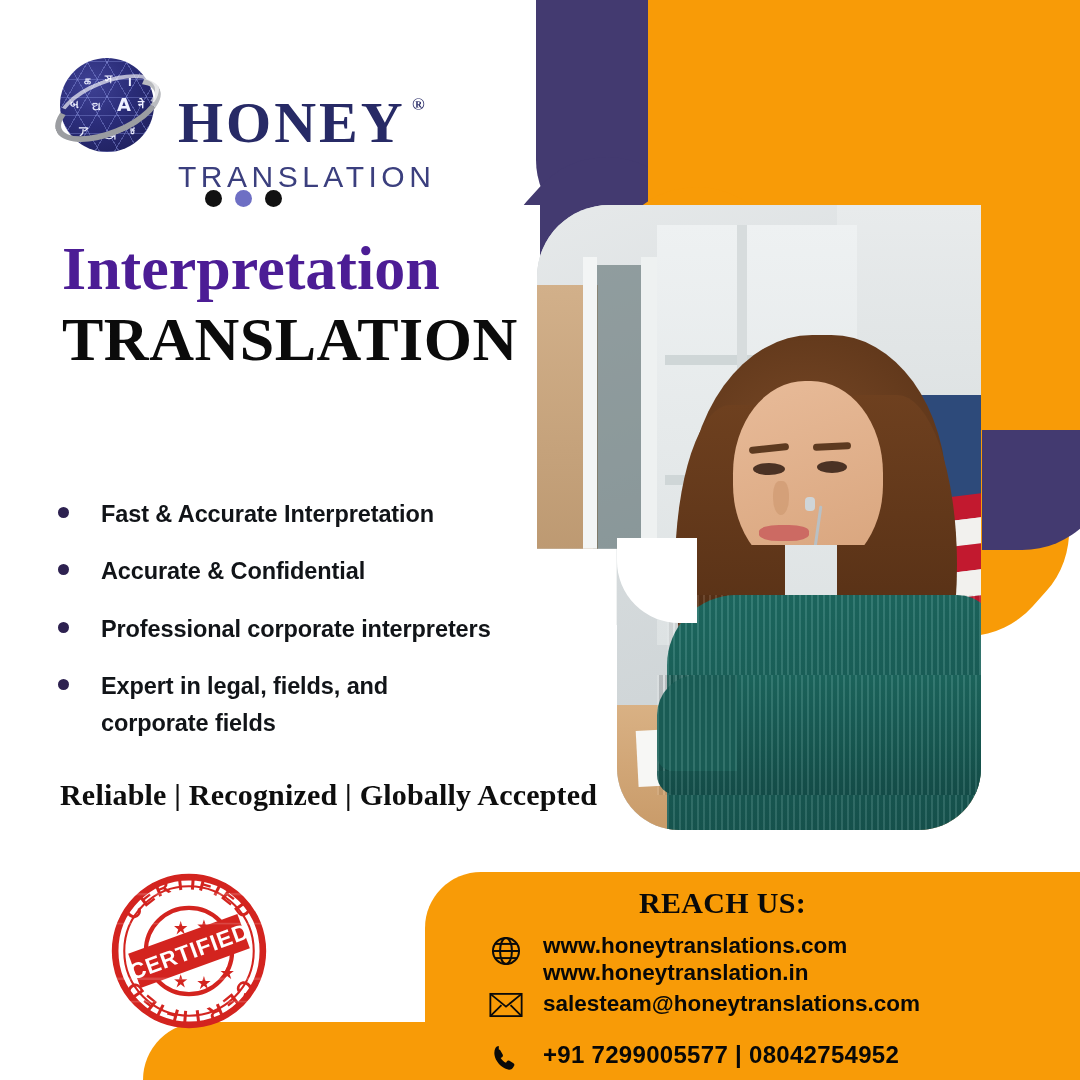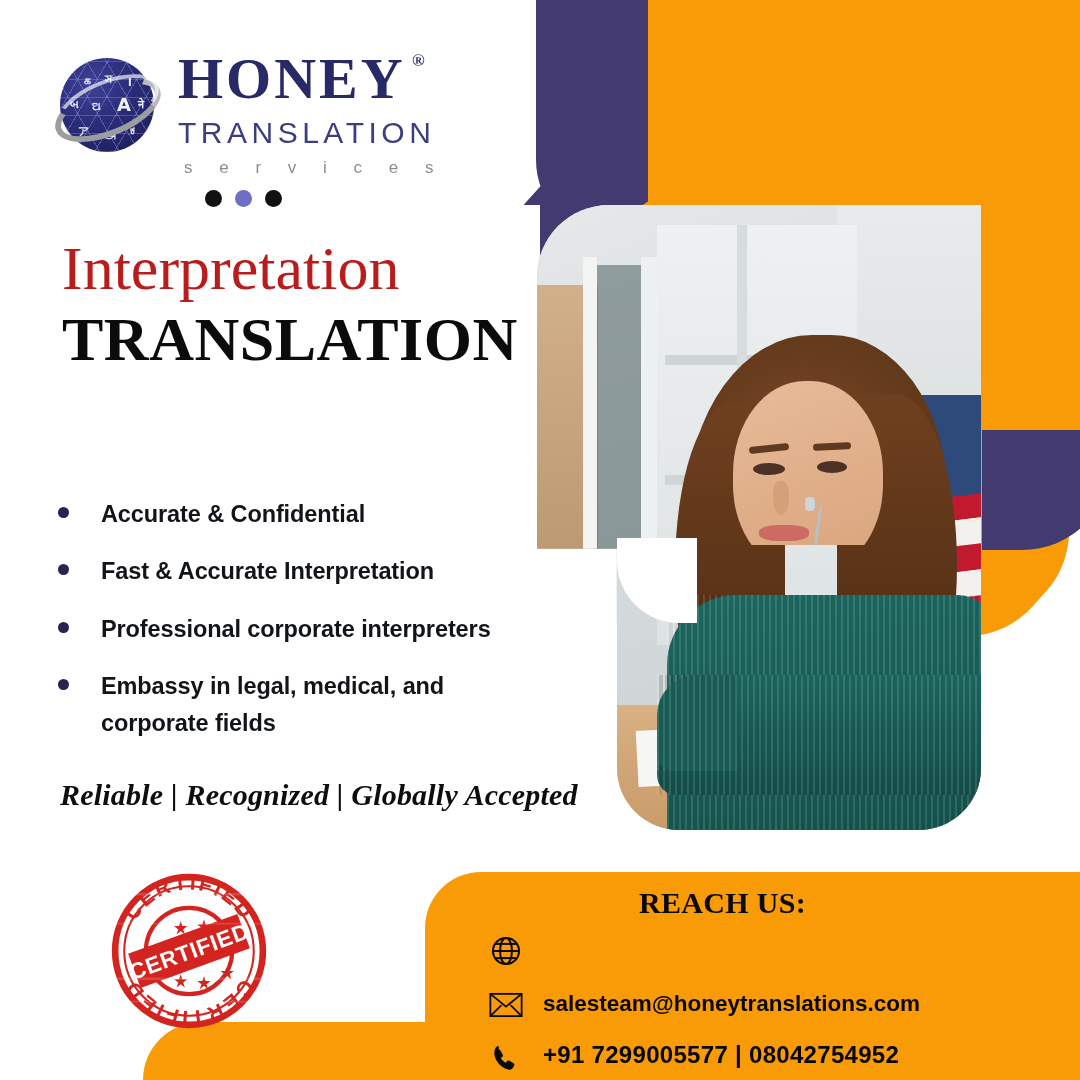--- a/index.html
+++ b/index.html
@@ -195,21 +195,21 @@
   }
   .ring2 {
     position:absolute; left:2px; top:36px; width:108px; height:50px;
     border:4px solid rgba(255,255,255,.65);
     border-radius:50%;
     transform:rotate(-22deg);
     border-bottom-color:transparent;
     border-left-color:transparent;
     box-sizing:border-box;
   }
-  .logo-text { padding-top:6px; }
+  .logo-text { padding-top:6px;margin-top:44px; }
   .logo-honey {
     font-family:"Liberation Serif", serif;
     font-size:58px; font-weight:700; letter-spacing:3px;
     color:#272a66; line-height:1; position:relative; display:inline-block;
   }
   .logo-reg { position:absolute; right:-22px; top:2px; font-size:17px; font-weight:700; }
   .logo-trans {
     font-family:"Liberation Sans", sans-serif;
     font-size:30px; font-weight:400; letter-spacing:4.5px;
     color:#3b3f7e; margin-top:8px;
@@ -220,21 +220,21 @@
     color:#8d8d8d; margin-top:8px; text-align:center; padding-left:6px;
   }
   .dots { position:absolute; left:205px; top:190px; z-index:10; display:flex; gap:13px; }
   .dot { width:17px; height:17px; border-radius:50%; background:#111111; }
   .dot.mid { background:#6E6FC4; }
 
   
   .headline { position:absolute; left:62px; top:236px; z-index:10; }
   .h-script {
     font-family:"Liberation Serif", serif;
-    font-size:62px; font-weight:400; color:#b91c1c;
+    font-size:62px; font-weight:700; color:#4c1d95;
     line-height:1.05; letter-spacing:0px;
   }
   .h-main {
     font-family:"Liberation Serif", serif;
     font-size:62px; font-weight:700; color:#0b0b0b;
     line-height:1.06; letter-spacing:0.5px; margin-top:6px;
   }
 
   
   .bullets { position:absolute; left:58px; top:496px; z-index:10; width:470px; }
@@ -246,21 +246,21 @@
   .b-txt {
     font-family:"Liberation Sans", sans-serif;
     font-size:23.5px; font-weight:700; color:#111418;
     line-height:1.55; letter-spacing:-0.1px;
   }
 
   
   .tagline {
     position:absolute; left:60px; top:778px; z-index:10;
     font-family:"Liberation Serif", serif;
-    font-size:30px; font-weight:700; color:#0e0e0e; letter-spacing:0.2px;font-style:italic;
+    font-size:30px; font-weight:700; color:#0e0e0e; letter-spacing:0.2px;
   }
 
   
   .stamp { position:absolute; left:106px; top:868px; width:166px; height:166px; z-index:10; }
 
   
   .ft-lower {
     position:absolute; left:143px; top:1022px; width:620px; height:120px;
     background:#F89B07; border-radius:58px 0 0 0; z-index:6;
   }
@@ -408,51 +408,50 @@
         <span class="ch" style="left:70px; top:66px;">ಕ</span>
       </div>
       <div class="ring"></div>
       <div class="ring2"></div>
     </div>
     <div class="logo-text">
       <div class="logo-honey">
         <span>HONEY</span><span class="logo-reg">®</span>
       </div>
       <div class="logo-trans">TRANSLATION</div>
-      <div class="logo-serv">s e r v i c e s</div>
     </div>
   </div>
 
   <div class="dots">
     <div class="dot"></div>
     <div class="dot mid"></div>
     <div class="dot"></div>
   </div>
 
   <div class="headline">
     <div class="h-script">Interpretation</div>
     <div class="h-main">TRANSLATION</div>
   </div>
 
   <div class="bullets">
     <div class="b-row">
       <div class="b-dot"></div>
-      <div class="b-txt">Accurate &amp; Confidential</div>
+      <div class="b-txt">Fast &amp; Accurate Interpretation</div>
     </div>
     <div class="b-row">
       <div class="b-dot"></div>
-      <div class="b-txt">Fast &amp; Accurate Interpretation</div>
+      <div class="b-txt">Accurate &amp; Confidential</div>
     </div>
     <div class="b-row">
       <div class="b-dot"></div>
       <div class="b-txt">Professional corporate interpreters</div>
     </div>
     <div class="b-row">
       <div class="b-dot"></div>
-      <div class="b-txt" style="width:360px">Embassy in legal, medical, and corporate fields</div>
+      <div class="b-txt" style="width:360px">Expert in legal, fields, and corporate fields</div>
     </div>
   </div>
 
   <div class="tagline">Reliable  |  Recognized  |  Globally Accepted</div>
 
   <div class="stamp">
     <svg width="166" height="166" viewBox="0 0 200 200">
       <defs>
         <path id="arcTop" d="M 26,100 A 74,74 0 0 1 174,100"></path>
         <path id="arcBot" d="M 172,100 A 72,72 0 0 1 28,100"></path>
@@ -504,20 +503,24 @@
     <div class="c-row c-web">
       <div class="c-icon">
         <svg width="34" height="34" viewBox="0 0 24 24" fill="none" stroke="#0a0a0a" stroke-width="1.4">
           <circle cx="12" cy="12" r="9.2"></circle>
           <ellipse cx="12" cy="12" rx="4.2" ry="9.2"></ellipse>
           <line x1="2.8" y1="12" x2="21.2" y2="12"></line>
           <line x1="4.2" y1="7" x2="19.8" y2="7"></line>
           <line x1="4.2" y1="17" x2="19.8" y2="17"></line>
         </svg>
       </div>
+      <div>
+        <div class="c-txt">www.honeytranslations.com</div>
+        <div class="c-txt">www.honeytranslation.in</div>
+      </div>
     </div>
 
     <div class="c-row c-mail">
       <div class="c-icon">
         <svg width="34" height="26" viewBox="0 0 30 22" fill="none" stroke="#0a0a0a" stroke-width="1.6">
           <rect x="1.2" y="1.2" width="27.6" height="19.6"></rect>
           <polyline points="1.2,1.2 15,12.4 28.8,1.2"></polyline>
           <line x1="1.2" y1="20.8" x2="11" y2="11.2"></line>
           <line x1="28.8" y1="20.8" x2="19" y2="11.2"></line>
         </svg>

